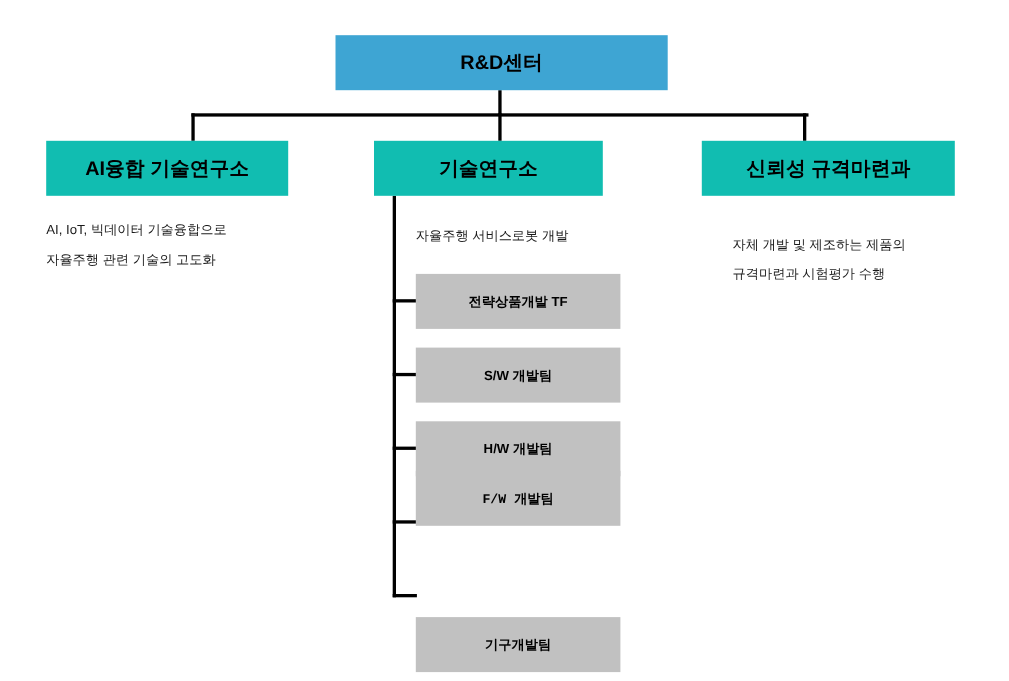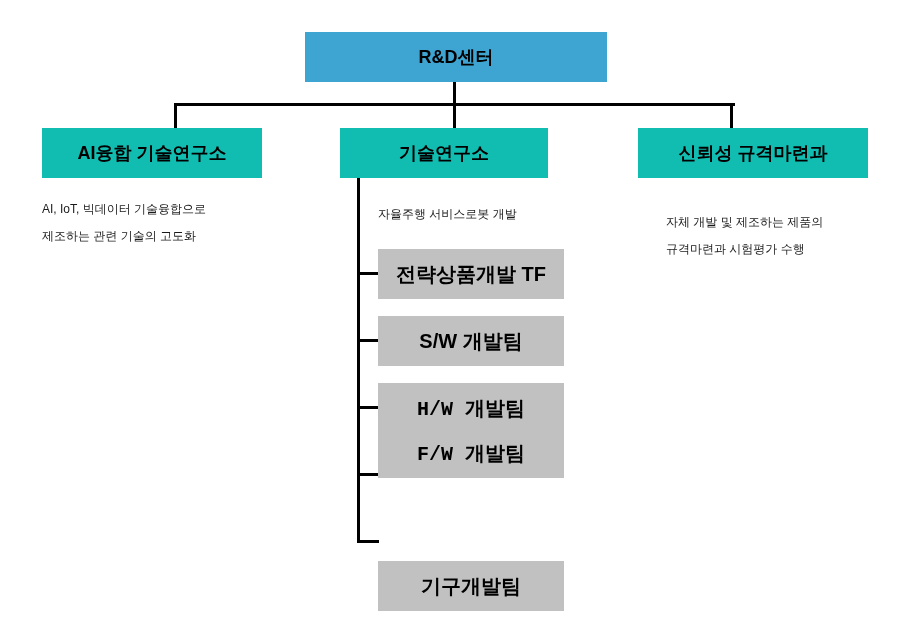--- a/index.html
+++ b/index.html
@@ -37,25 +37,25 @@
     top: 128px; height: 50px;
     background: var(--branch-box);
     font-size: 18px;
   }
   .node-branch.b0 { left: 42px;  width: 220px; }
   .node-branch.b1 { left: 340px; width: 208px; }
   .node-branch.b2 { left: 638px; width: 230px; }
   .node-team {
     left: 378px; width: 186px; height: 50px;
     background: var(--team-box);
-    font-size: 20px;
+    font-size: 12px;
   }
   .node-team.t0 { top: 249px; }
   .node-team.t1 { top: 316px; text-align: right; }
-  .node-team.t2 { top: 383px; font-family: Liberation Mono, monospace; }
+  .node-team.t2 { top: 383px; }
   .node-team.t3 { top: 428px; font-family: Liberation Mono, monospace; }
   .node-team.t4 { top: 517px; margin-top: 44px; }
   .desc {
     position: absolute;
     font-size: 12px;
     line-height: 27px;
     color: var(--desc-text);
     white-space: nowrap;
   }
   .desc.d0 { left: 42px;  top: 196px; }
@@ -101,21 +101,21 @@
   </div>
   <div class="box node-branch b1">
     <span>기술연구소</span>
   </div>
   <div class="box node-branch b2">
     <span>신뢰성 규격마련과</span>
   </div>
 
   <div class="desc d0">
     <span>AI, IoT, 빅데이터 기술융합으로</span><br>
-    <span>제조하는 관련 기술의 고도화</span>
+    <span>자율주행 관련 기술의 고도화</span>
   </div>
   <div class="desc d1">
     <span>자율주행 서비스로봇 개발</span>
   </div>
   <div class="desc d2">
     <span>자체 개발 및 제조하는 제품의</span><br>
     <span>규격마련과 시험평가 수행</span>
   </div>
 
   <div class="box node-team t0">

